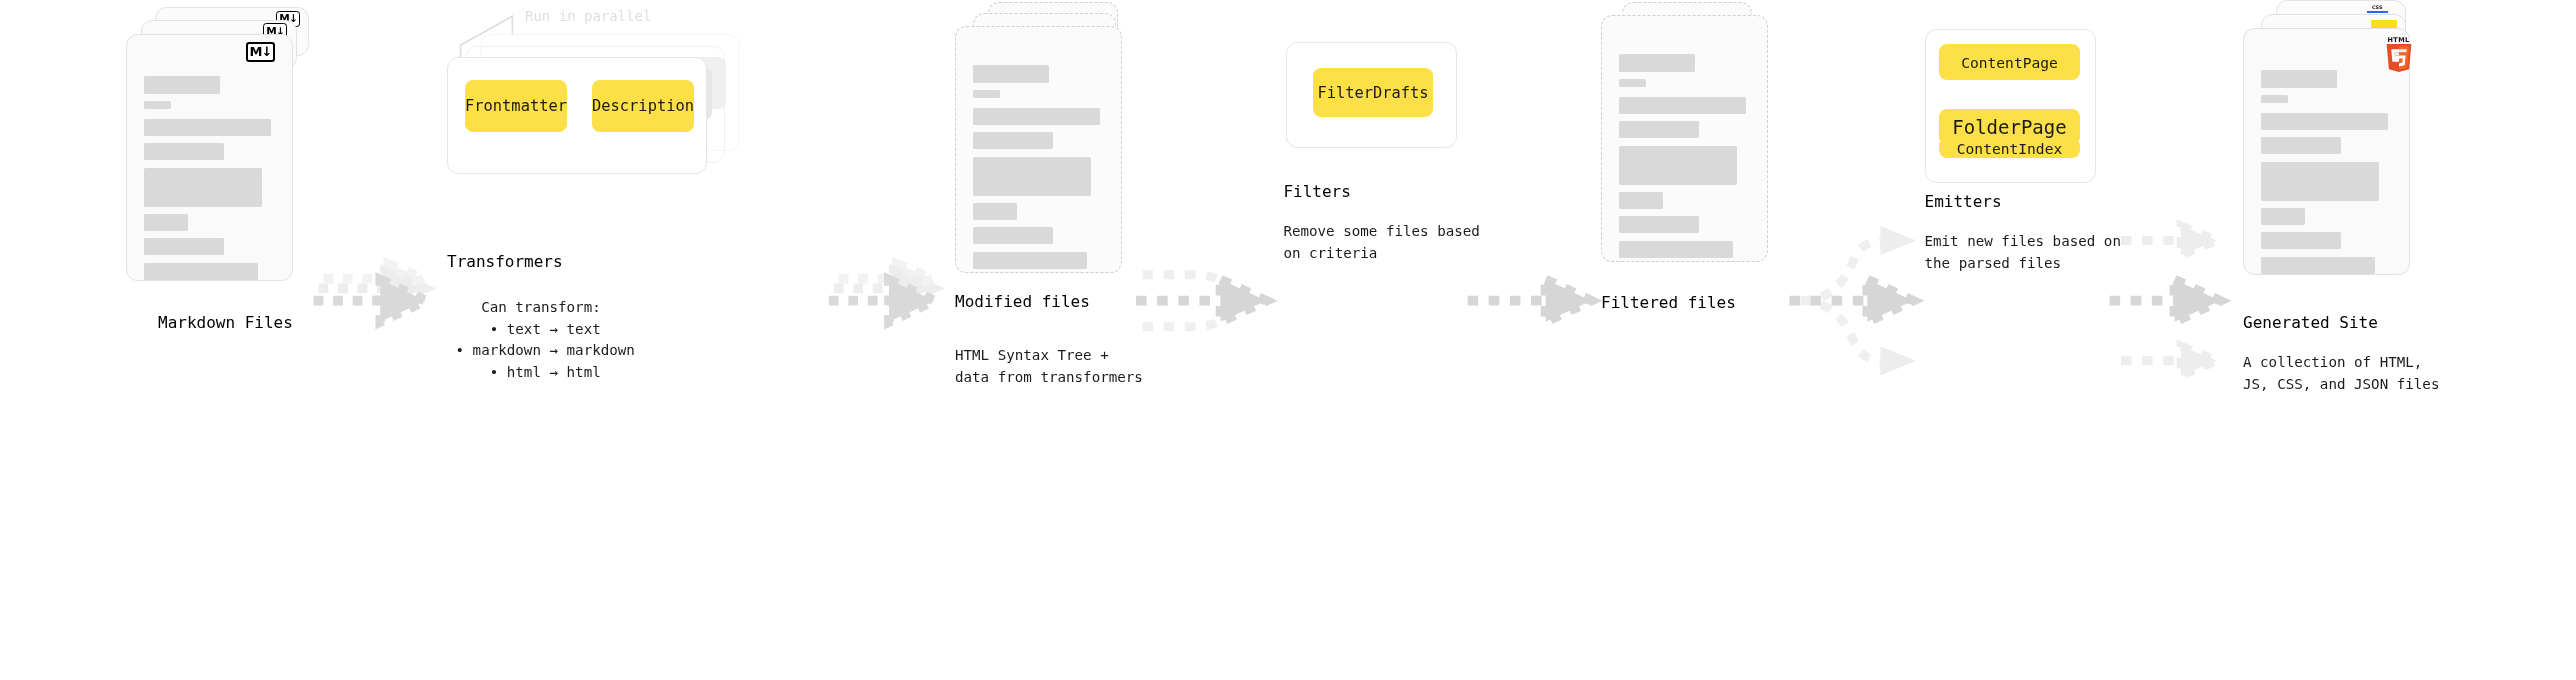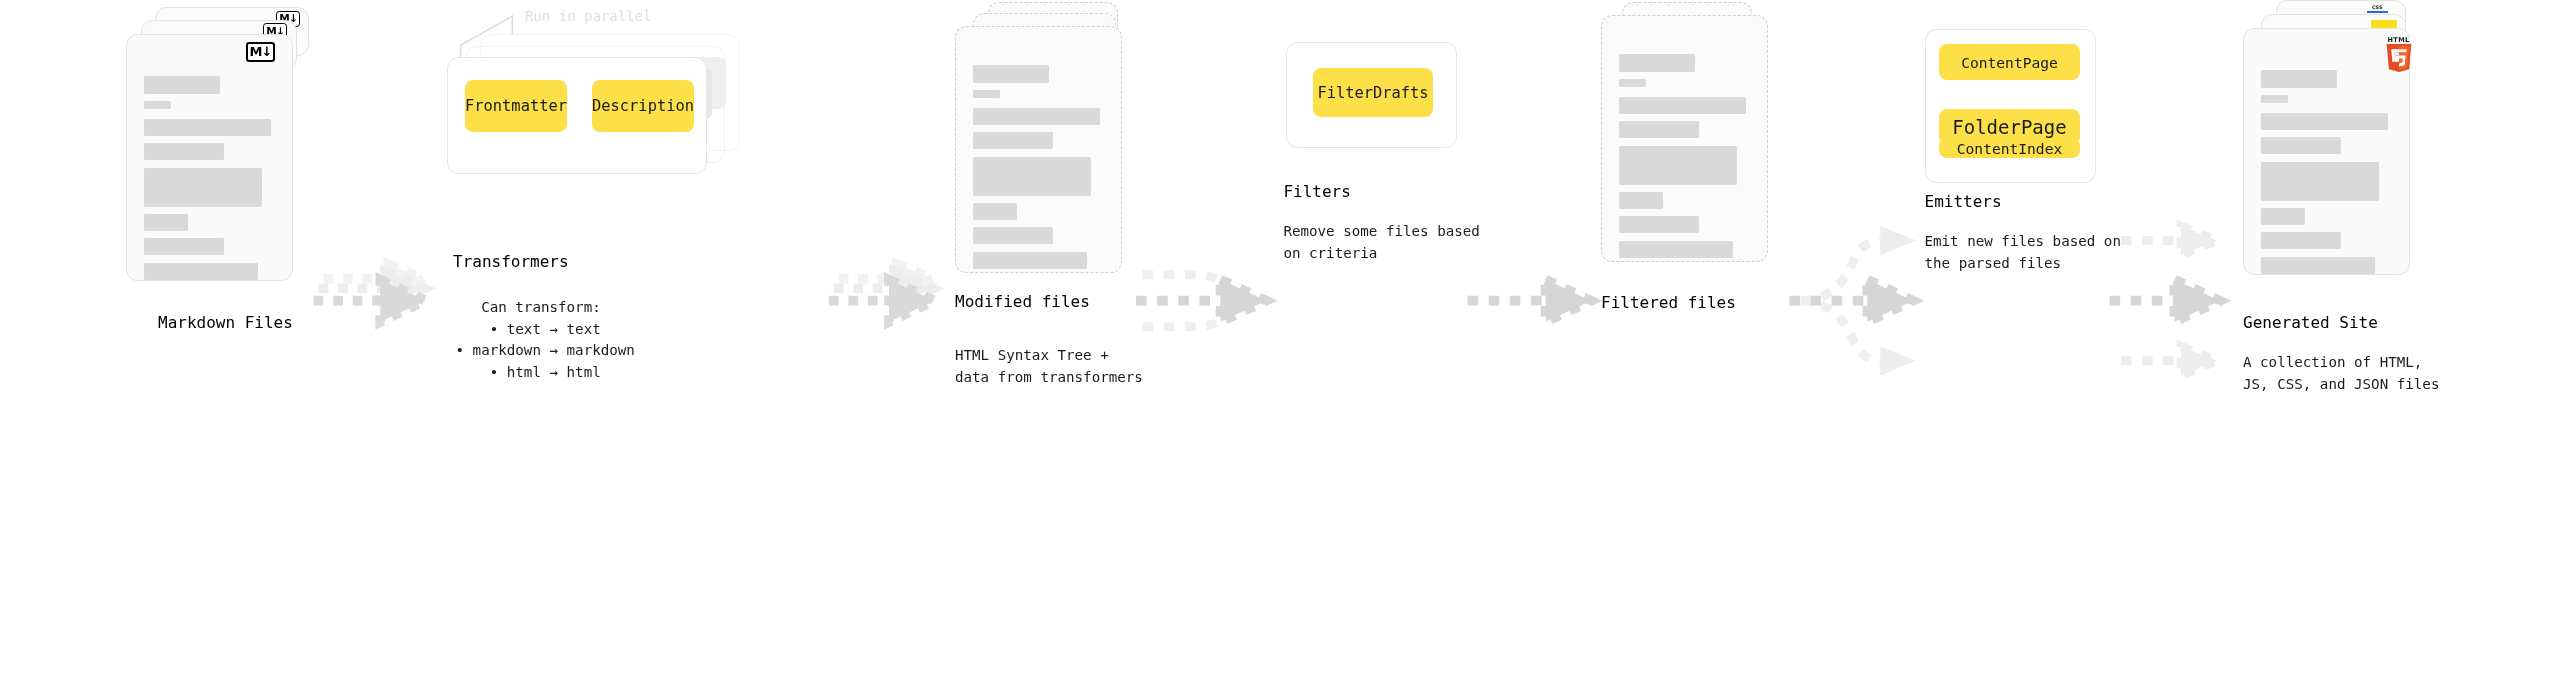--- a/index.html
+++ b/index.html
@@ -214,21 +214,21 @@
       </svg>
 
       <div class="proc-box" style="left:0;top:57px;width:260px;height:117px;"></div>
       <div class="chip" style="left:18px;top:80px;width:102px;height:52px;">
         <span>Frontmatter</span>
       </div>
       <div class="chip" style="left:145px;top:80px;width:102px;height:52px;">
         <span>Description</span>
       </div>
     </div>
-    <div class="heading" style="left:6px;top:252px;">Transformers</div>
+    <div class="heading" style="left:0;top:252px;">Transformers</div>
     <div class="subtext" style="left:0;top:297px;">Can transform:
  • text → text
  • markdown → markdown
  • html → html</div>
   </div>
 
   <div class="stage" style="left:955px;">
     <div class="card-stack" style="width:187px;height:284px;">
       <div class="file-card dashed" style="left:32.5px;top:1.6px;width:130px;height:41px;"></div>
       <div class="file-card dashed" style="left:18px;top:13px;width:143px;height:41px;"></div>

